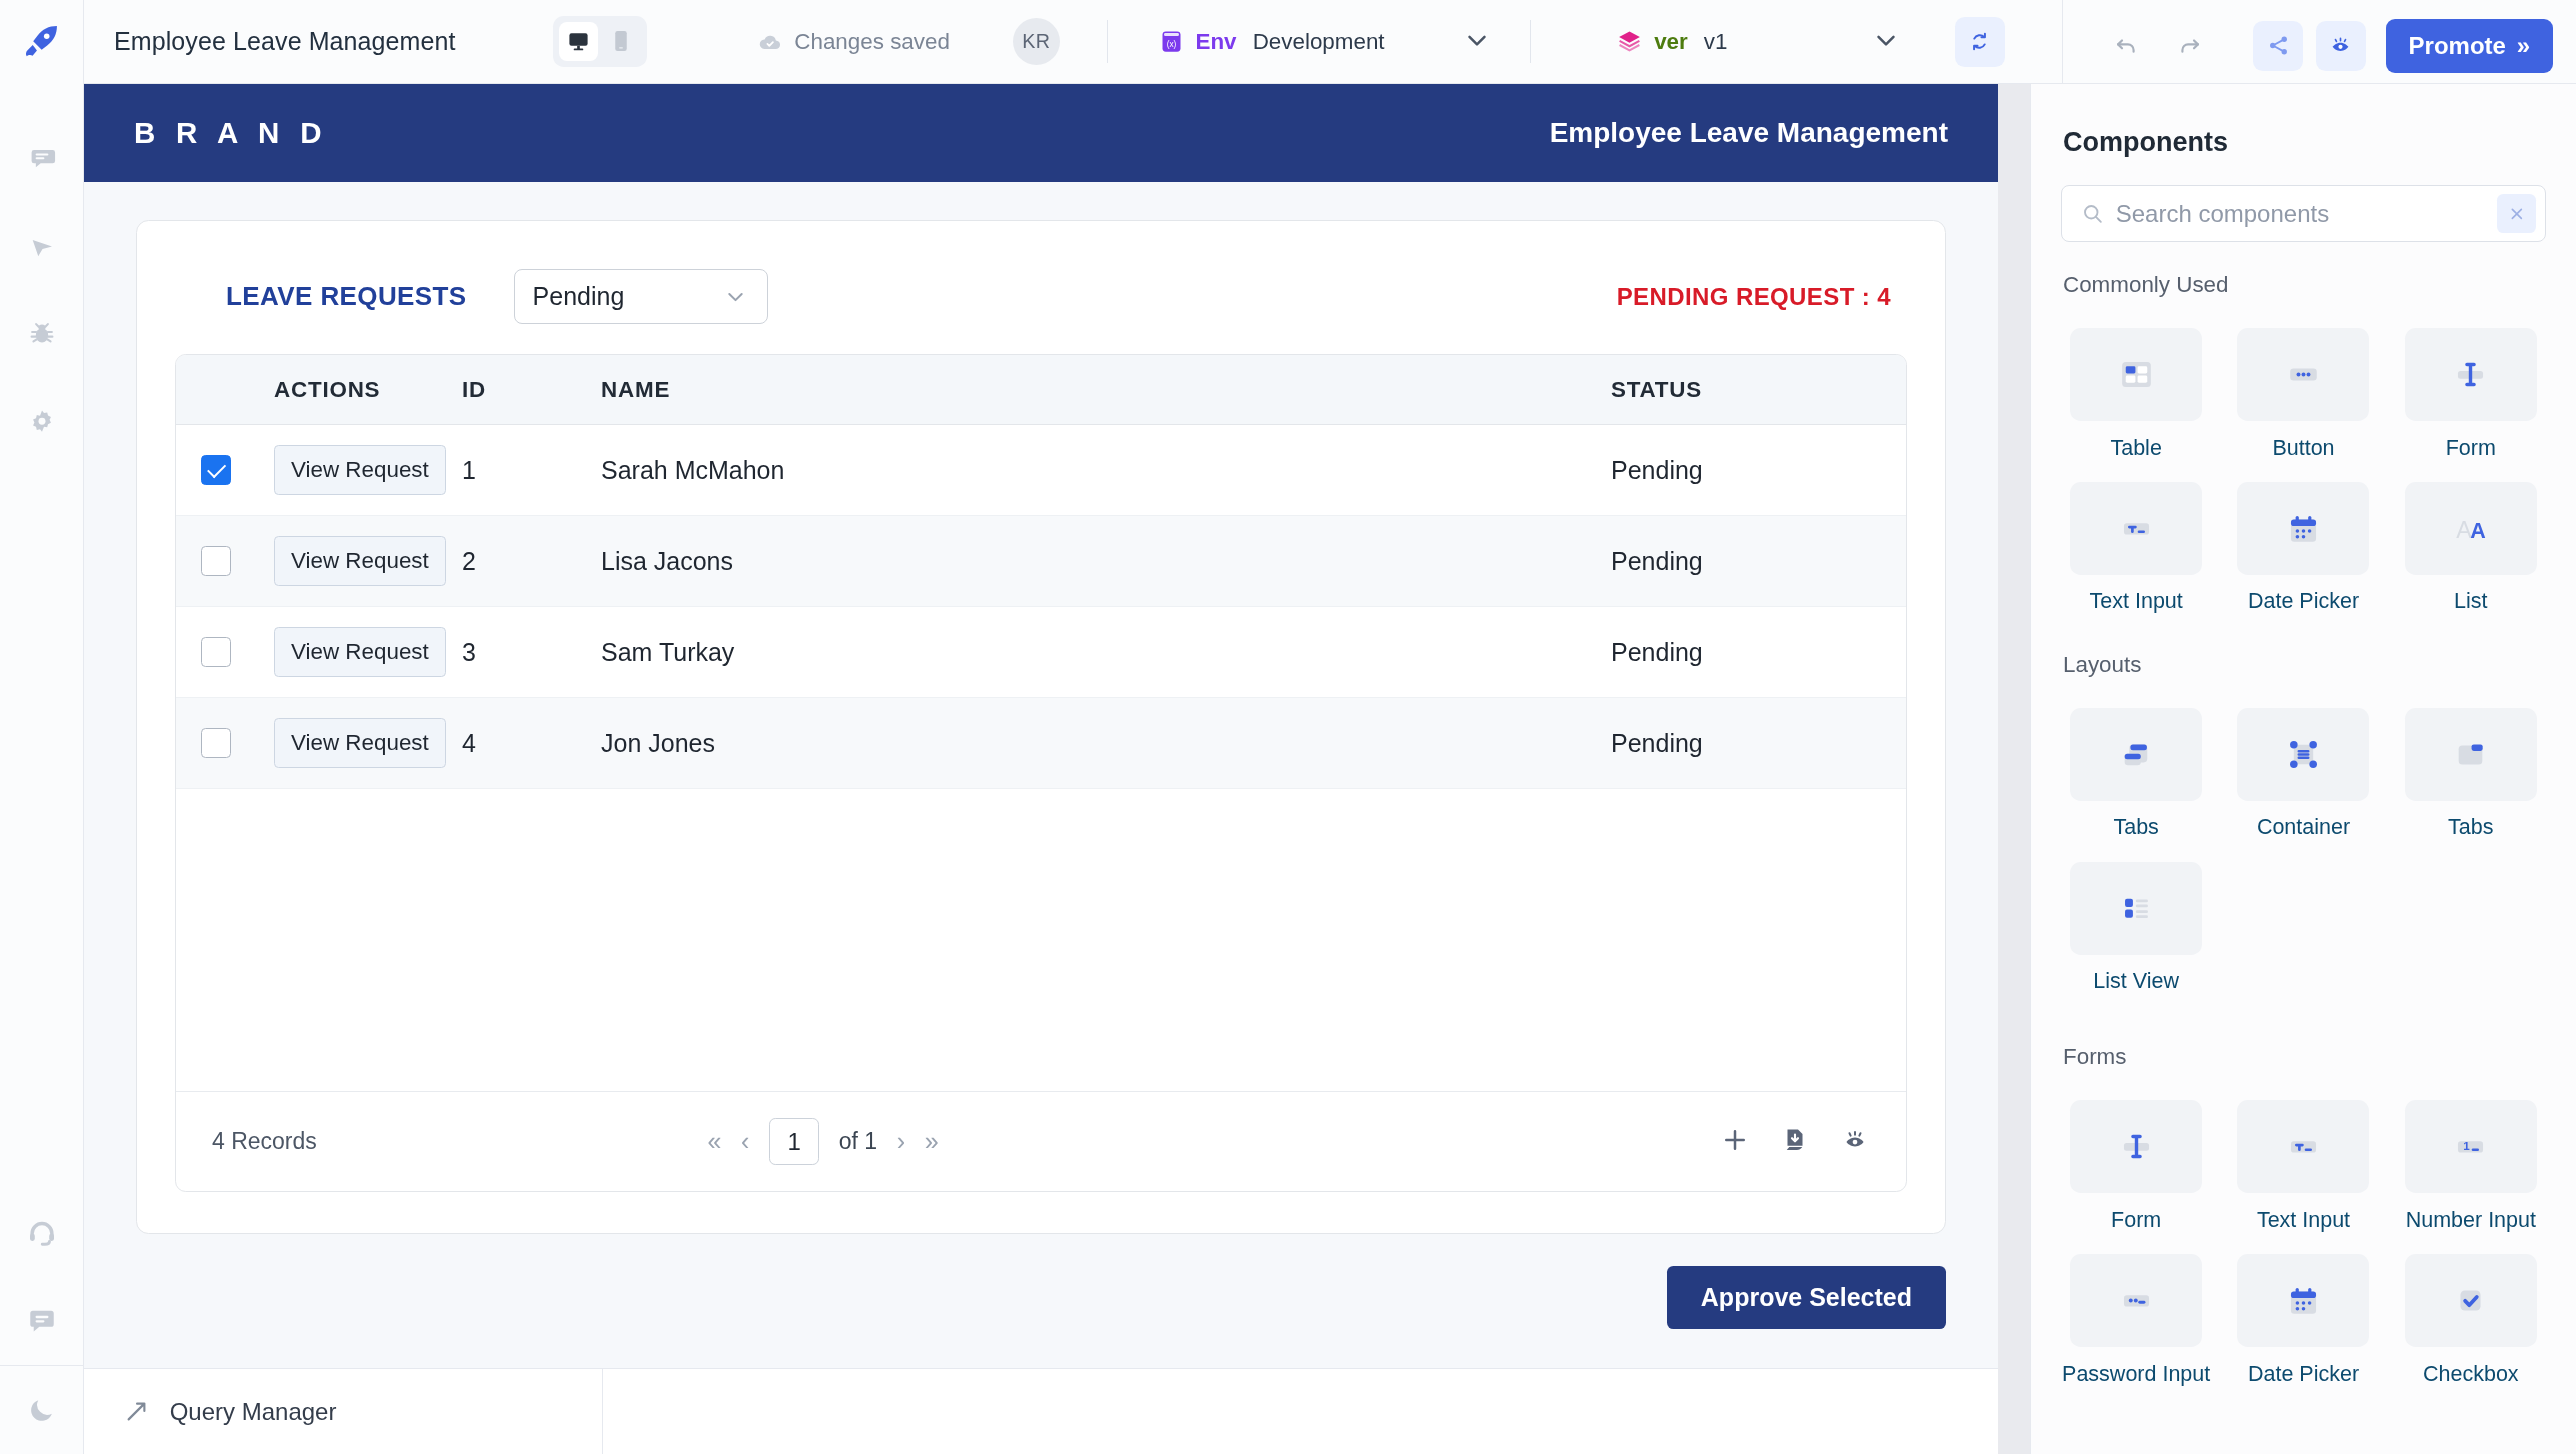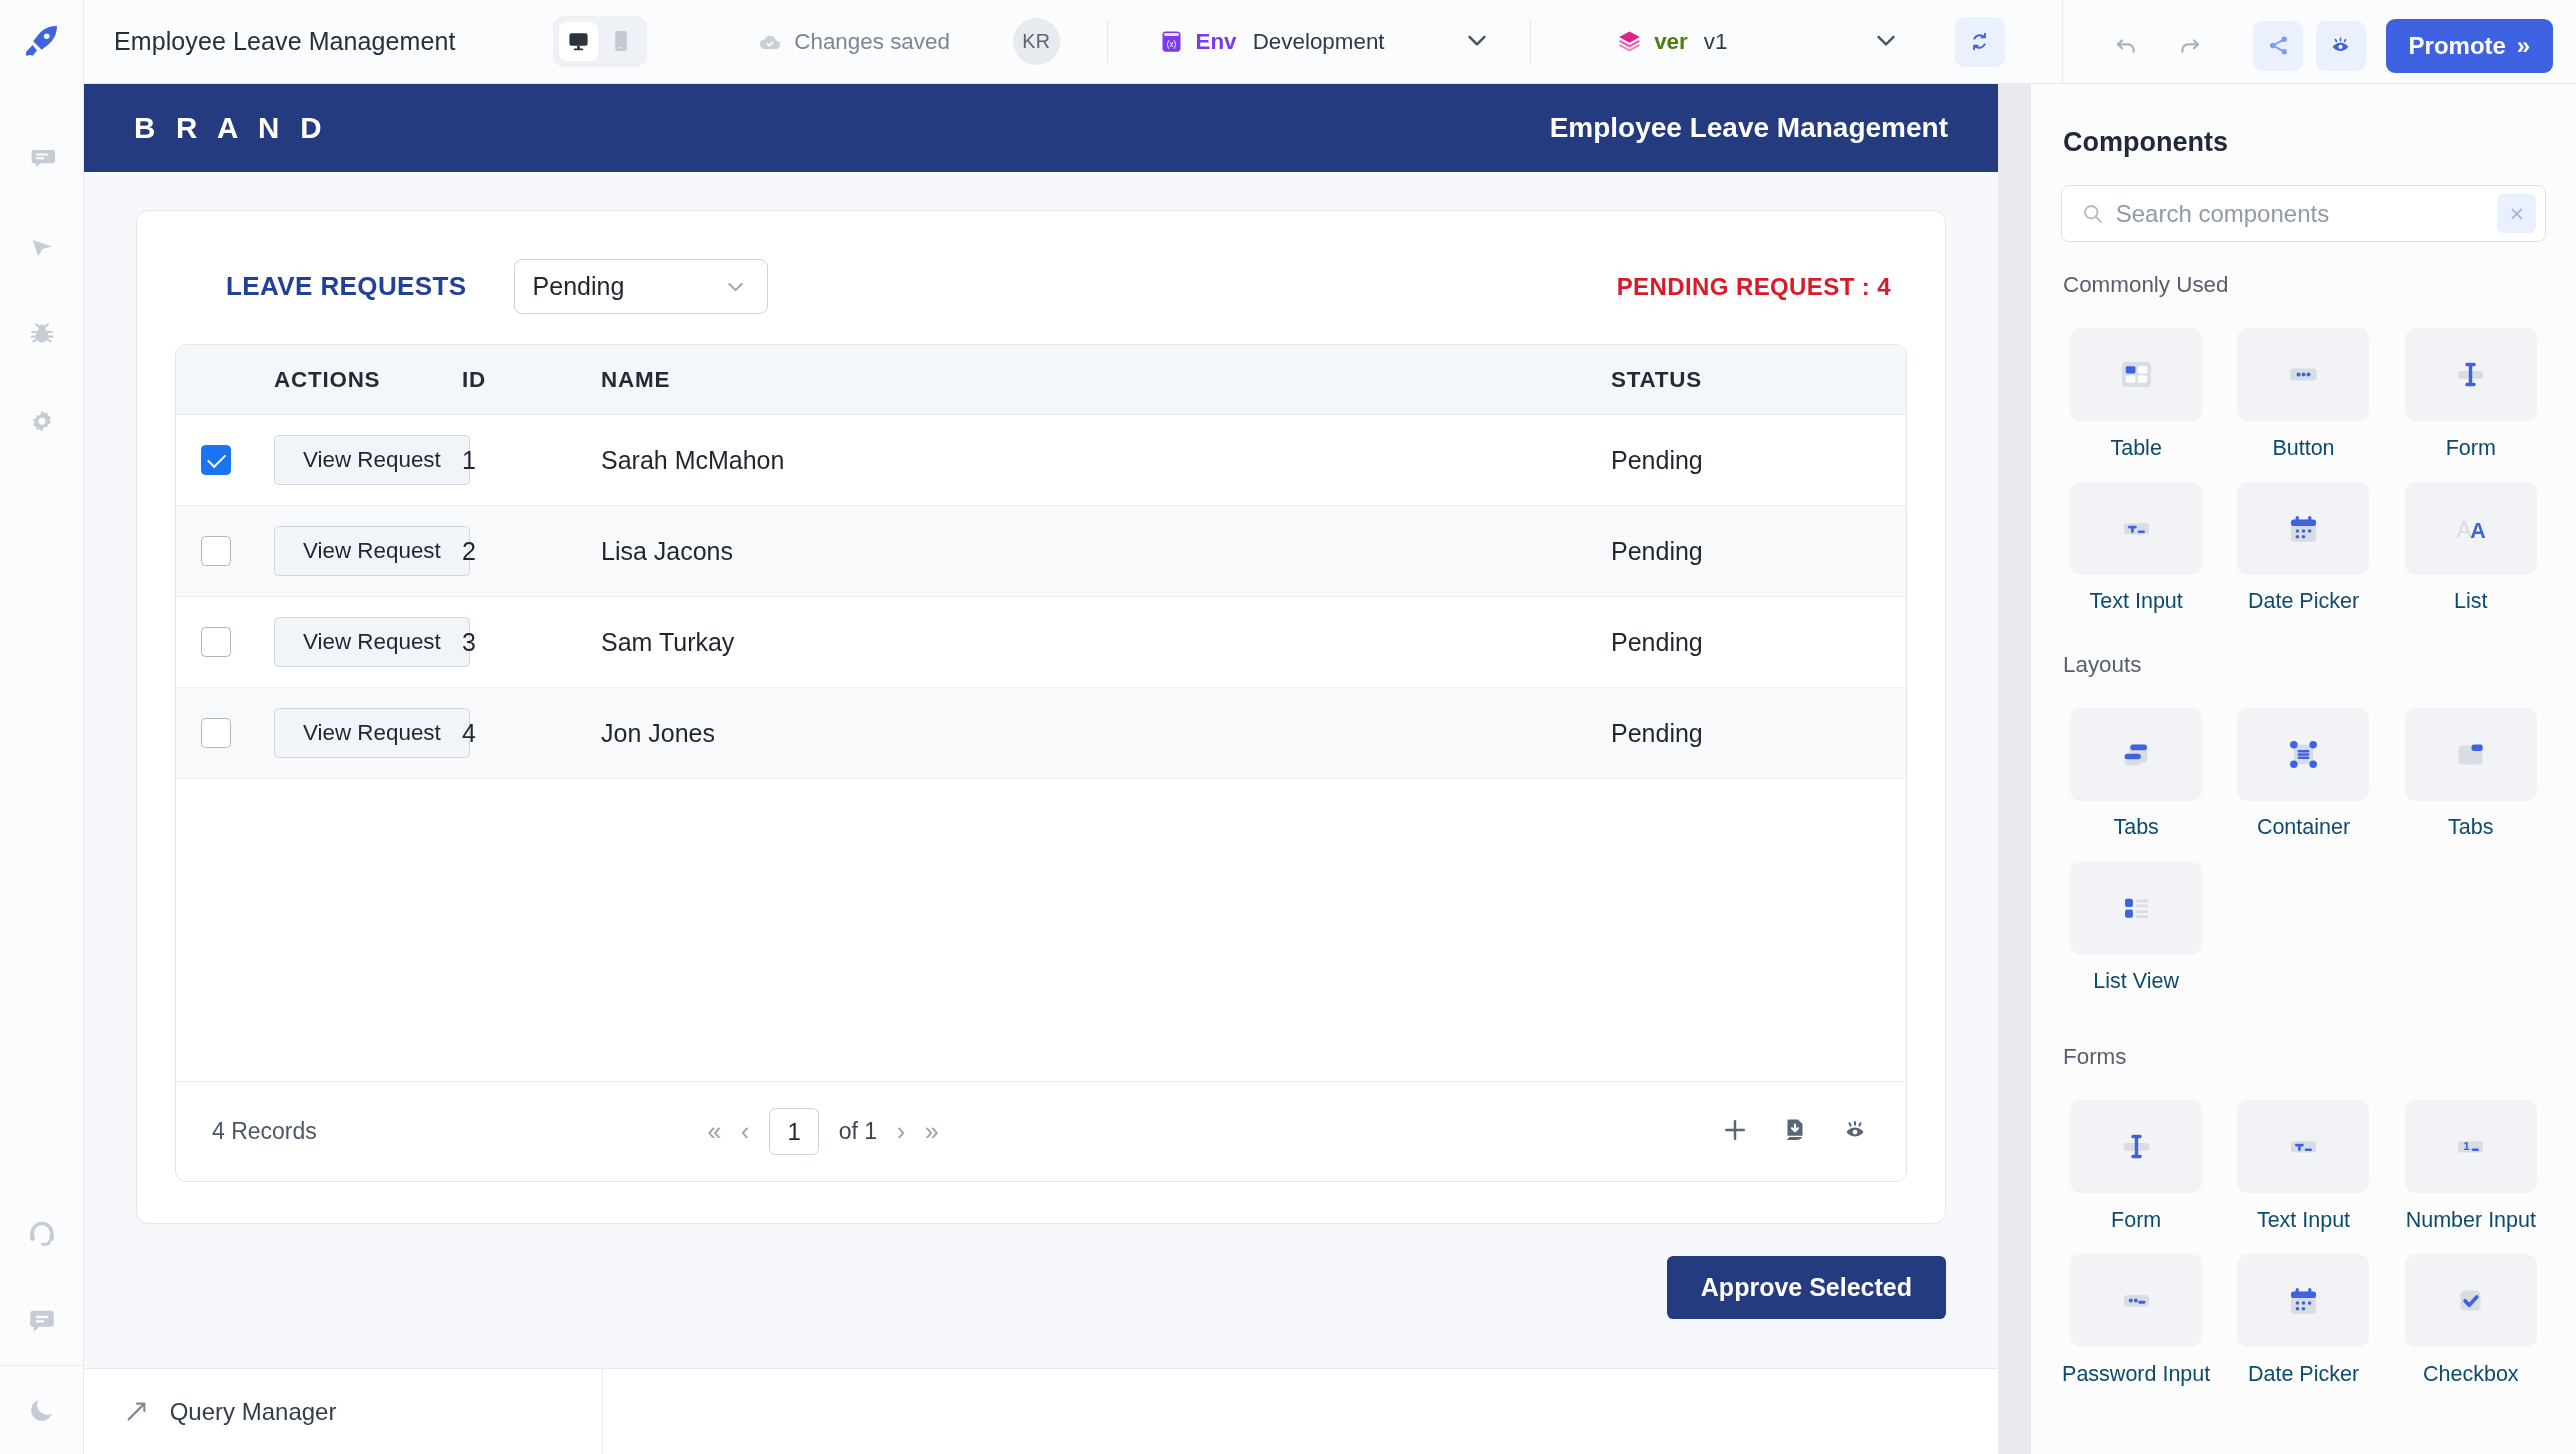--- a/index.html
+++ b/index.html
@@ -85,21 +85,21 @@
   .rail-bottom { position: absolute; bottom: 0; left: 0; width: 84px; }
   .rail-sep { height: 0.9px; background: #e6e9ef; margin: 0; }
 
   
   .canvas-wrap { flex: 1; min-width: 0; display: flex; flex-direction: column; background: #e9eaee; }
   .canvas {
     flex: 1; background: #f6f8fb; overflow: hidden; position: relative;
     margin-right: 32px;
   }
   .brandbar {
-    height: 88px; background: #253b80; display: flex; align-items: center;
+    height: 98px; background: #253b80; display: flex; align-items: center;
     padding: 0 50px; justify-content: space-between;
   }
   .brand-text { color: #fff; font-size: 29.5px; font-weight: bold; letter-spacing: 6.3px; }
   .brand-title { color: #fff; font-size: 28px; font-weight: bold; }
 
   .card {
     margin: 38px 52px 0 52px; background: #fff; border: 0.9px solid #e3e6ea;
     border-radius: 12.5px; padding: 0 0 41px 0; position: relative;
   }
   .card-head {
@@ -134,21 +134,21 @@
     width: 30px; height: 30px; border-radius: 4.5px; border: 1.8px solid #aeb6c1; background: #fff;
     margin-left: 25px; display: flex; align-items: center; justify-content: center;
   }
   .chk.on { background: #1a73f0; border-color: #1a73f0; }
   .chk.on::after {
     content: ""; width: 8px; height: 15px; border: solid #fff; border-width: 0 2.7px 2.7px 0;
     transform: rotate(45deg) translate(-0.9px,-1.8px);
   }
   .viewreq {
     display: inline-flex; align-items: center; justify-content: center;
-    height: 50px; padding: 0 28px; border: 0.9px solid #cdd6e2; background: #f1f5fa;
+    height: 50px; padding: 0 16px; border: 0.9px solid #cdd6e2; background: #f1f5fa;
     border-radius: 4.5px; font-size: 22.4px; color: #1f2630; font-family: "Liberation Sans", sans-serif;
     cursor: pointer; white-space: nowrap;
   }
   .empty-space { height: 302px; }
 
   .tfoot {
     border-top: 0.9px solid #e8ebef; display: flex; align-items: center;
     padding: 0 36px 0 36px; height: 100px; margin-top: 0;
   }
   .records { font-size: 23px; color: #4c5665; }

